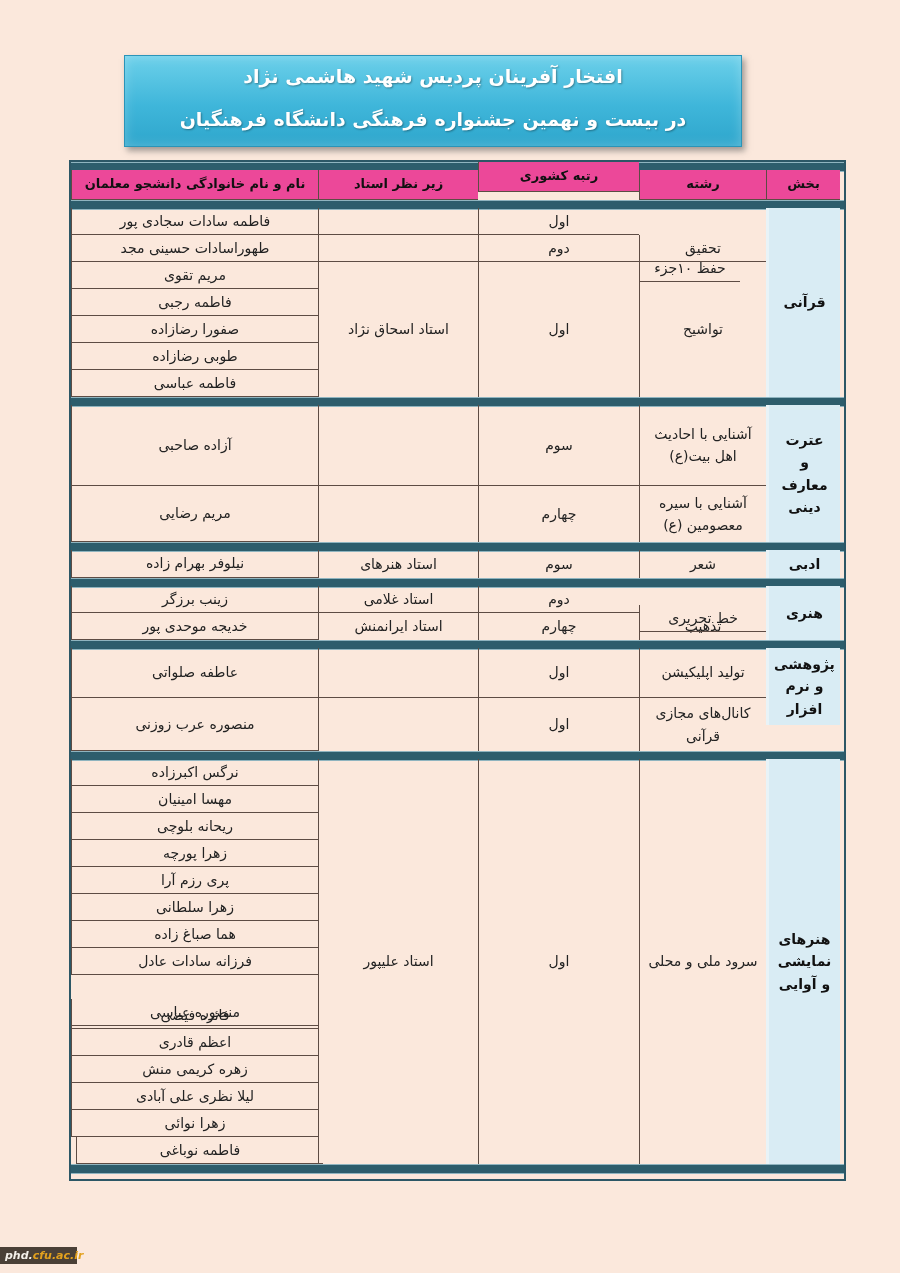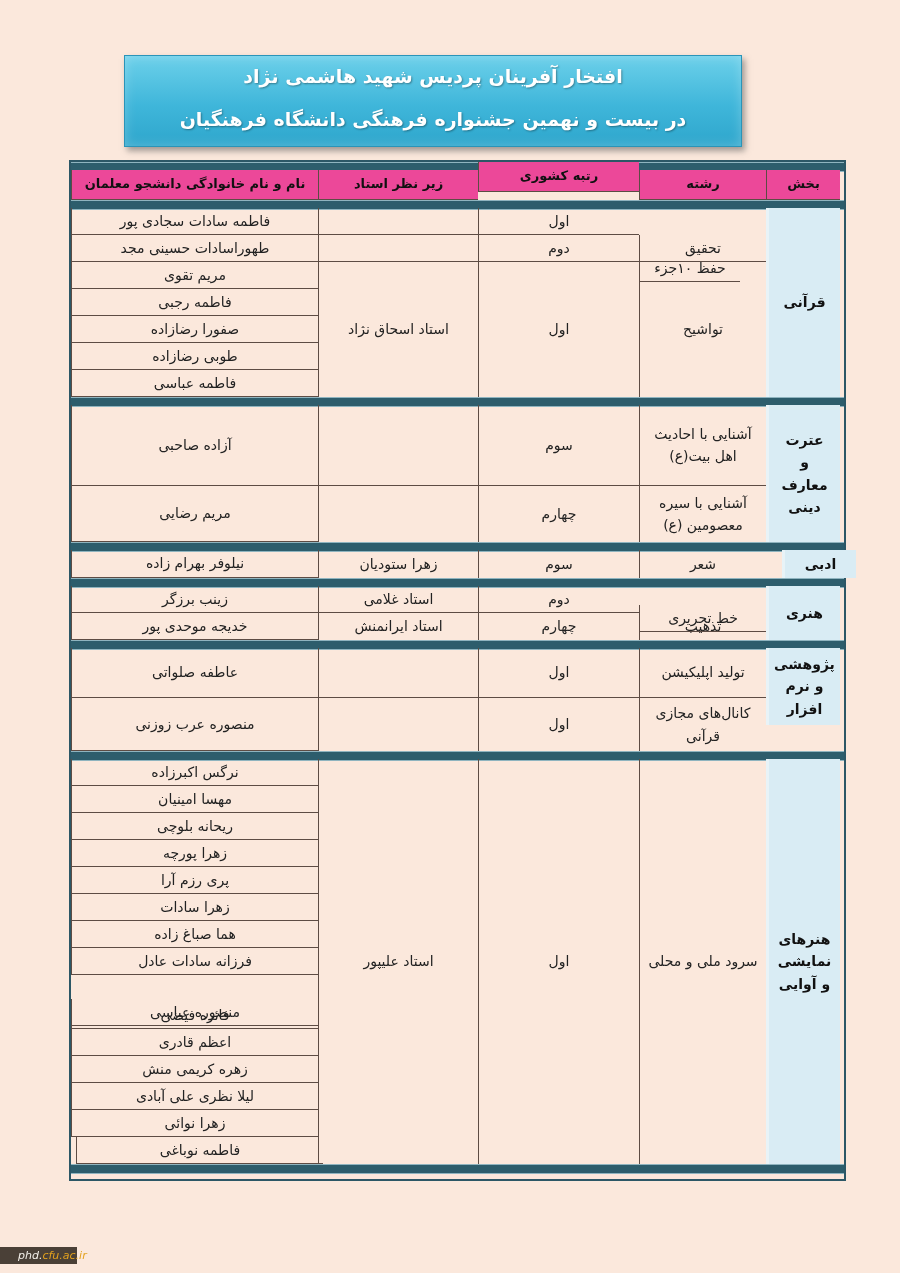--- a/index.html
+++ b/index.html
@@ -33,22 +33,22 @@
     border-left:1px solid #5d4c44; border-bottom:1px solid #5d4c44;
   }
   .cell.nobottom { border-bottom:none; }
   .hdr { background:#ec4899; font-weight:bold; font-size:13px; color:#111; border-left:1px solid #5d4c44; }
   .sec {
     background:#d9ecf4; font-weight:bold; font-size:14px; color:#111;
     border-left:3px solid #e8f3f7; border-bottom:none;
   }
   .watermark {
     position:absolute; left:0; top:1247px; width:77px; height:17px; background:#4a4037;
-    font-style:italic; font-weight:normal; font-size:11px; line-height:17px;
-    padding-left:18px; box-sizing:border-box; white-space:nowrap;
+    font-style:italic; font-weight:bold; font-size:11px; line-height:17px;
+    padding-left:5px; box-sizing:border-box; white-space:nowrap;
   }
   .watermark .a { color:#f4f0ea; }
   .watermark .b { color:#e3a11e; }
 </style>
 </head>
 <body>
 
 <div class="banner">
   <div class="line l1">افتخار آفرینان پردیس شهید هاشمی نژاد</div>
   <div class="line l2">در بیست و نهمین جشنواره فرهنگی دانشگاه فرهنگیان</div>
@@ -84,24 +84,24 @@
     <div class="cell " style="left: 247px; top: 243px; width: 160px; height: 81px;"></div>
     <div class="cell " style="left: 407px; top: 243px; width: 161px; height: 81px;">سوم</div>
     <div class="cell " style="left: 568px; top: 243px; width: 127px; height: 81px; padding: 0px 8px;">آشنایی با احادیث اهل بیت(ع)</div>
     <div class="cell " style="left: 0px; top: 324px; width: 247px; height: 56px;">مریم رضایی</div>
     <div class="cell nobottom" style="left: 247px; top: 324px; width: 160px; height: 56px;"></div>
     <div class="cell nobottom" style="left: 407px; top: 324px; width: 161px; height: 56px;">چهارم</div>
     <div class="cell nobottom" style="left: 568px; top: 324px; width: 127px; height: 56px; padding: 0px 8px;">آشنایی با سیره معصومین (ع)</div>
     <div class="cell sec" style="left: 695px; top: 243px; width: 74px; height: 137px; padding: 0px 10px;">عترت و معارف دینی</div>
     <div class="sep" style="top: 380px;"></div>
     <div class="cell " style="left: 0px; top: 388px; width: 247px; height: 28px;">نیلوفر بهرام زاده</div>
-    <div class="cell nobottom" style="left: 247px; top: 388px; width: 160px; height: 28px;">زهرا ستودیان</div>
+    <div class="cell nobottom" style="left: 247px; top: 388px; width: 160px; height: 28px;">استاد هنرهای</div>
     <div class="cell nobottom" style="left: 407px; top: 388px; width: 161px; height: 28px;">سوم</div>
     <div class="cell nobottom" style="left: 568px; top: 388px; width: 127px; height: 28px; padding: 0px 8px;">شعر</div>
-    <div class="cell sec" style="left: 695px; top: 388px; width: 74px; height: 28px; padding: 0px 10px; margin-left: 16px;">ادبی</div>
+    <div class="cell sec" style="left: 695px; top: 388px; width: 74px; height: 28px; padding: 0px 10px;">ادبی</div>
     <div class="sep" style="top: 416px;"></div>
     <div class="cell " style="left: 0px; top: 424px; width: 247px; height: 27px;">زینب برزگر</div>
     <div class="cell " style="left: 247px; top: 424px; width: 160px; height: 27px;">استاد غلامی</div>
     <div class="cell " style="left: 407px; top: 424px; width: 161px; height: 27px;">دوم</div>
     <div class="cell " style="left: 568px; top: 424px; width: 127px; height: 27px; padding: 0px 8px; margin-top: 19px;">خط تحریری</div>
     <div class="cell " style="left: 0px; top: 451px; width: 247px; height: 27px;">خدیجه موحدی پور</div>
     <div class="cell nobottom" style="left: 247px; top: 451px; width: 160px; height: 27px;">استاد ایرانمنش</div>
     <div class="cell nobottom" style="left: 407px; top: 451px; width: 161px; height: 27px;">چهارم</div>
     <div class="cell nobottom" style="left: 568px; top: 451px; width: 127px; height: 27px; padding: 0px 22px;">تذهیب</div>
     <div class="cell sec" style="left: 695px; top: 424px; width: 74px; height: 54px; padding: 0px 10px;">هنری</div>
@@ -114,21 +114,21 @@
     <div class="cell nobottom" style="left: 247px; top: 536px; width: 160px; height: 53px;"></div>
     <div class="cell nobottom" style="left: 407px; top: 536px; width: 161px; height: 53px;">اول</div>
     <div class="cell nobottom" style="left: 568px; top: 536px; width: 127px; height: 53px; padding: 0px 8px;">کانال‌های مجازی قرآنی</div>
     <div class="cell sec" style="left: 695px; top: 486px; width: 74px; height: 77px; padding: 0px 10px;">پژوهشی و نرم افزار</div>
     <div class="sep" style="top: 589px;"></div>
     <div class="cell " style="left: 0px; top: 597px; width: 247px; height: 27px;">نرگس اکبرزاده</div>
     <div class="cell " style="left: 0px; top: 624px; width: 247px; height: 27px;">مهسا امینیان</div>
     <div class="cell " style="left: 0px; top: 651px; width: 247px; height: 27px;">ریحانه بلوچی</div>
     <div class="cell " style="left: 0px; top: 678px; width: 247px; height: 27px;">زهرا پورچه</div>
     <div class="cell " style="left: 0px; top: 705px; width: 247px; height: 27px;">پری رزم آرا</div>
-    <div class="cell " style="left: 0px; top: 732px; width: 247px; height: 27px;">زهرا سادات</div>
+    <div class="cell " style="left: 0px; top: 732px; width: 247px; height: 27px;">زهرا سلطانی</div>
     <div class="cell " style="left: 0px; top: 759px; width: 247px; height: 27px;">هما صباغ زاده</div>
     <div class="cell " style="left: 0px; top: 786px; width: 247px; height: 27px;">فرزانه سادات عادل</div>
     <div class="cell " style="left: 0px; top: 837px; width: 247px; height: 27px;">منصوره عباسی</div>
     <div class="cell " style="left: 0px; top: 840px; width: 247px; height: 27px;">فائزه فیضی</div>
     <div class="cell " style="left: 0px; top: 867px; width: 247px; height: 27px;">اعظم قادری</div>
     <div class="cell " style="left: 0px; top: 894px; width: 247px; height: 27px;">زهره کریمی منش</div>
     <div class="cell " style="left: 0px; top: 921px; width: 247px; height: 27px;">لیلا نظری علی آبادی</div>
     <div class="cell " style="left: 0px; top: 948px; width: 247px; height: 27px;">زهرا نوائی</div>
     <div class="cell " style="left: 5px; top: 975px; width: 247px; height: 27px;">فاطمه نوباغی</div>
     <div class="cell nobottom" style="left: 247px; top: 597px; width: 160px; height: 405px;">استاد علیپور</div>

